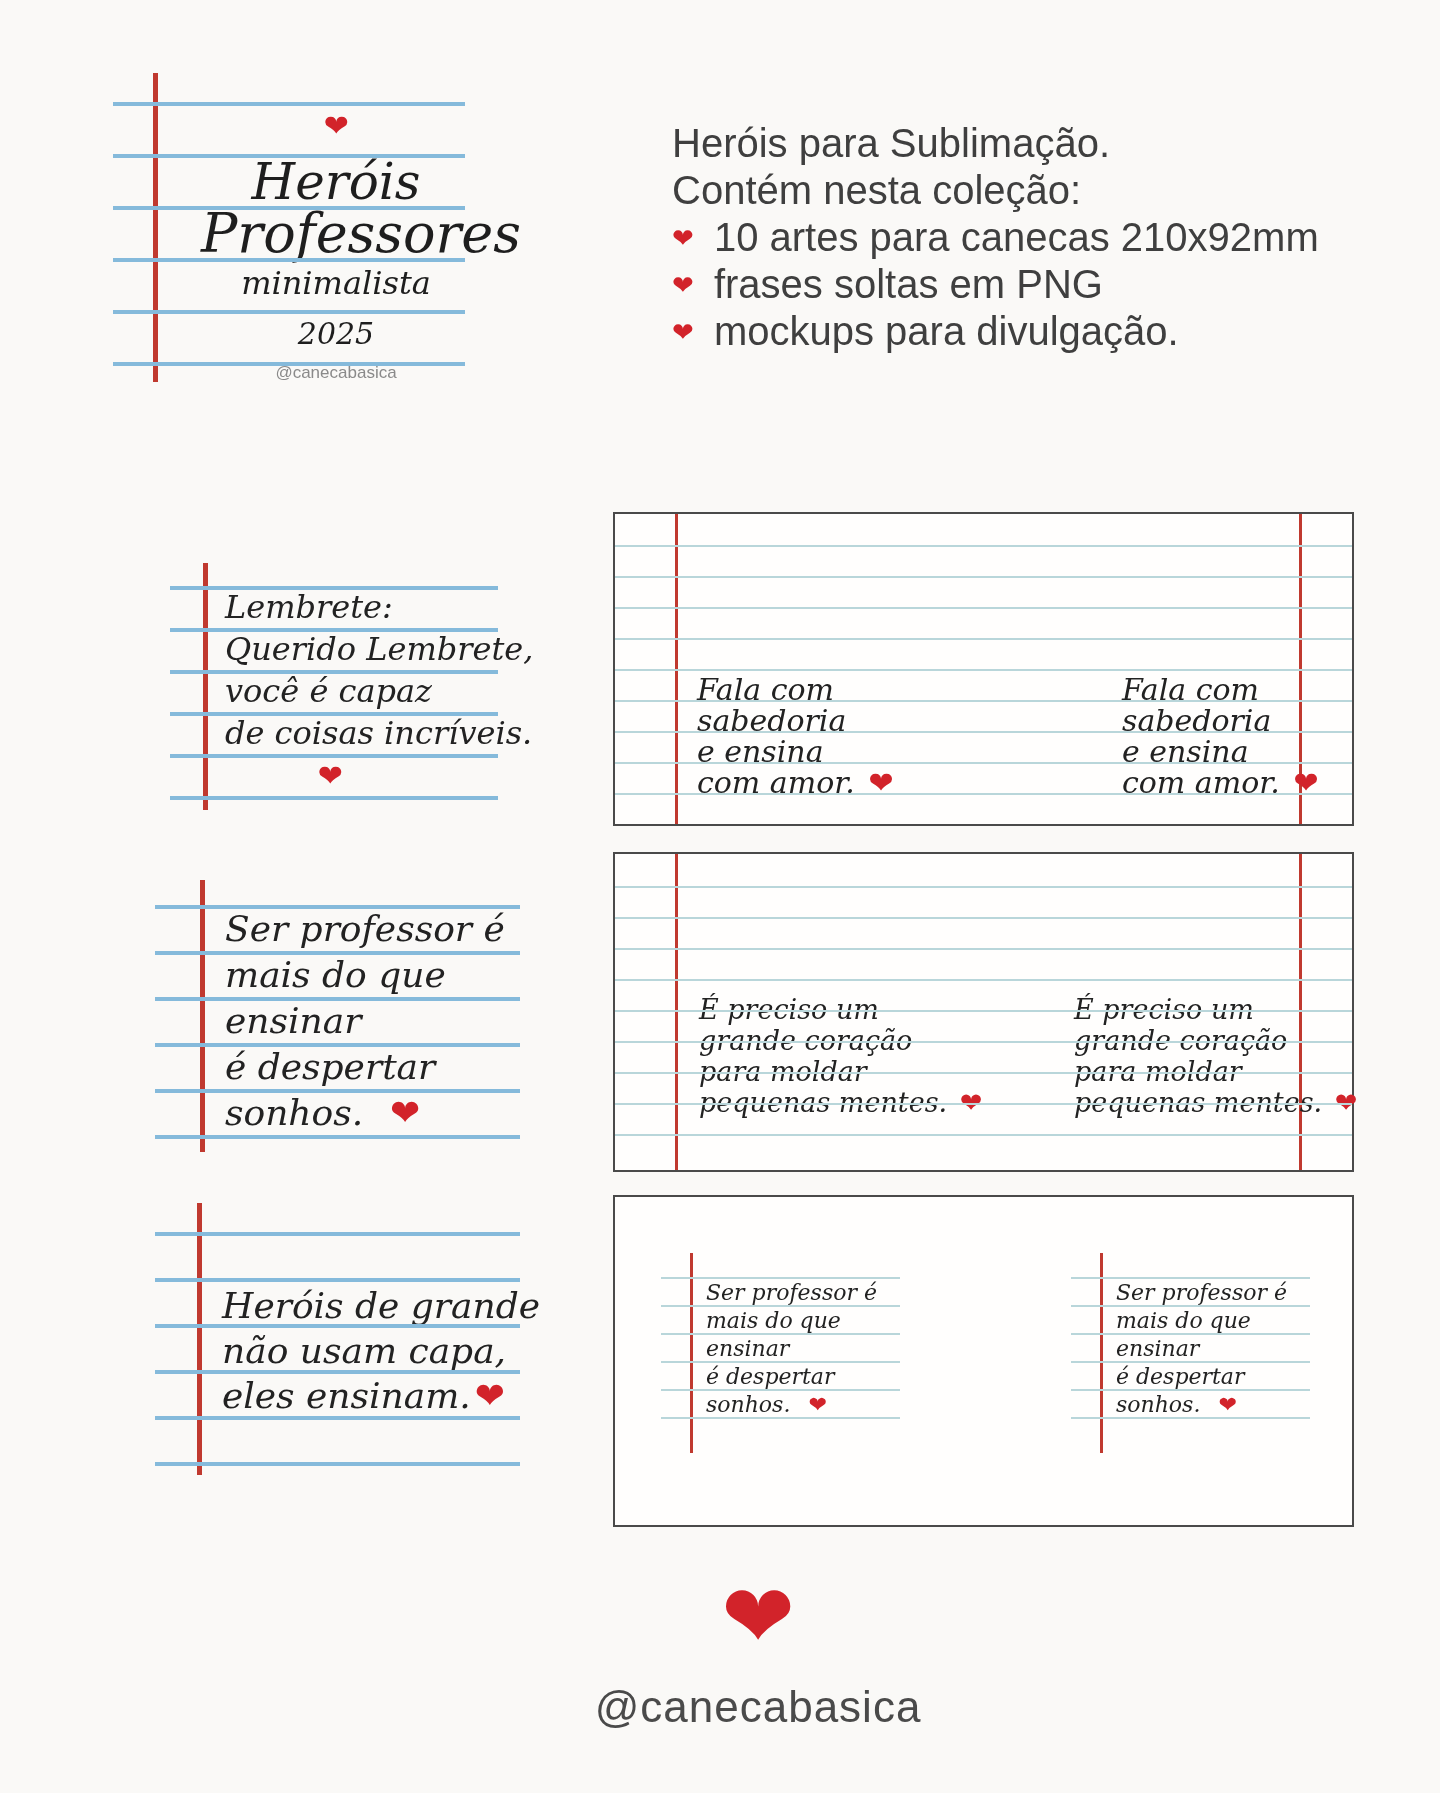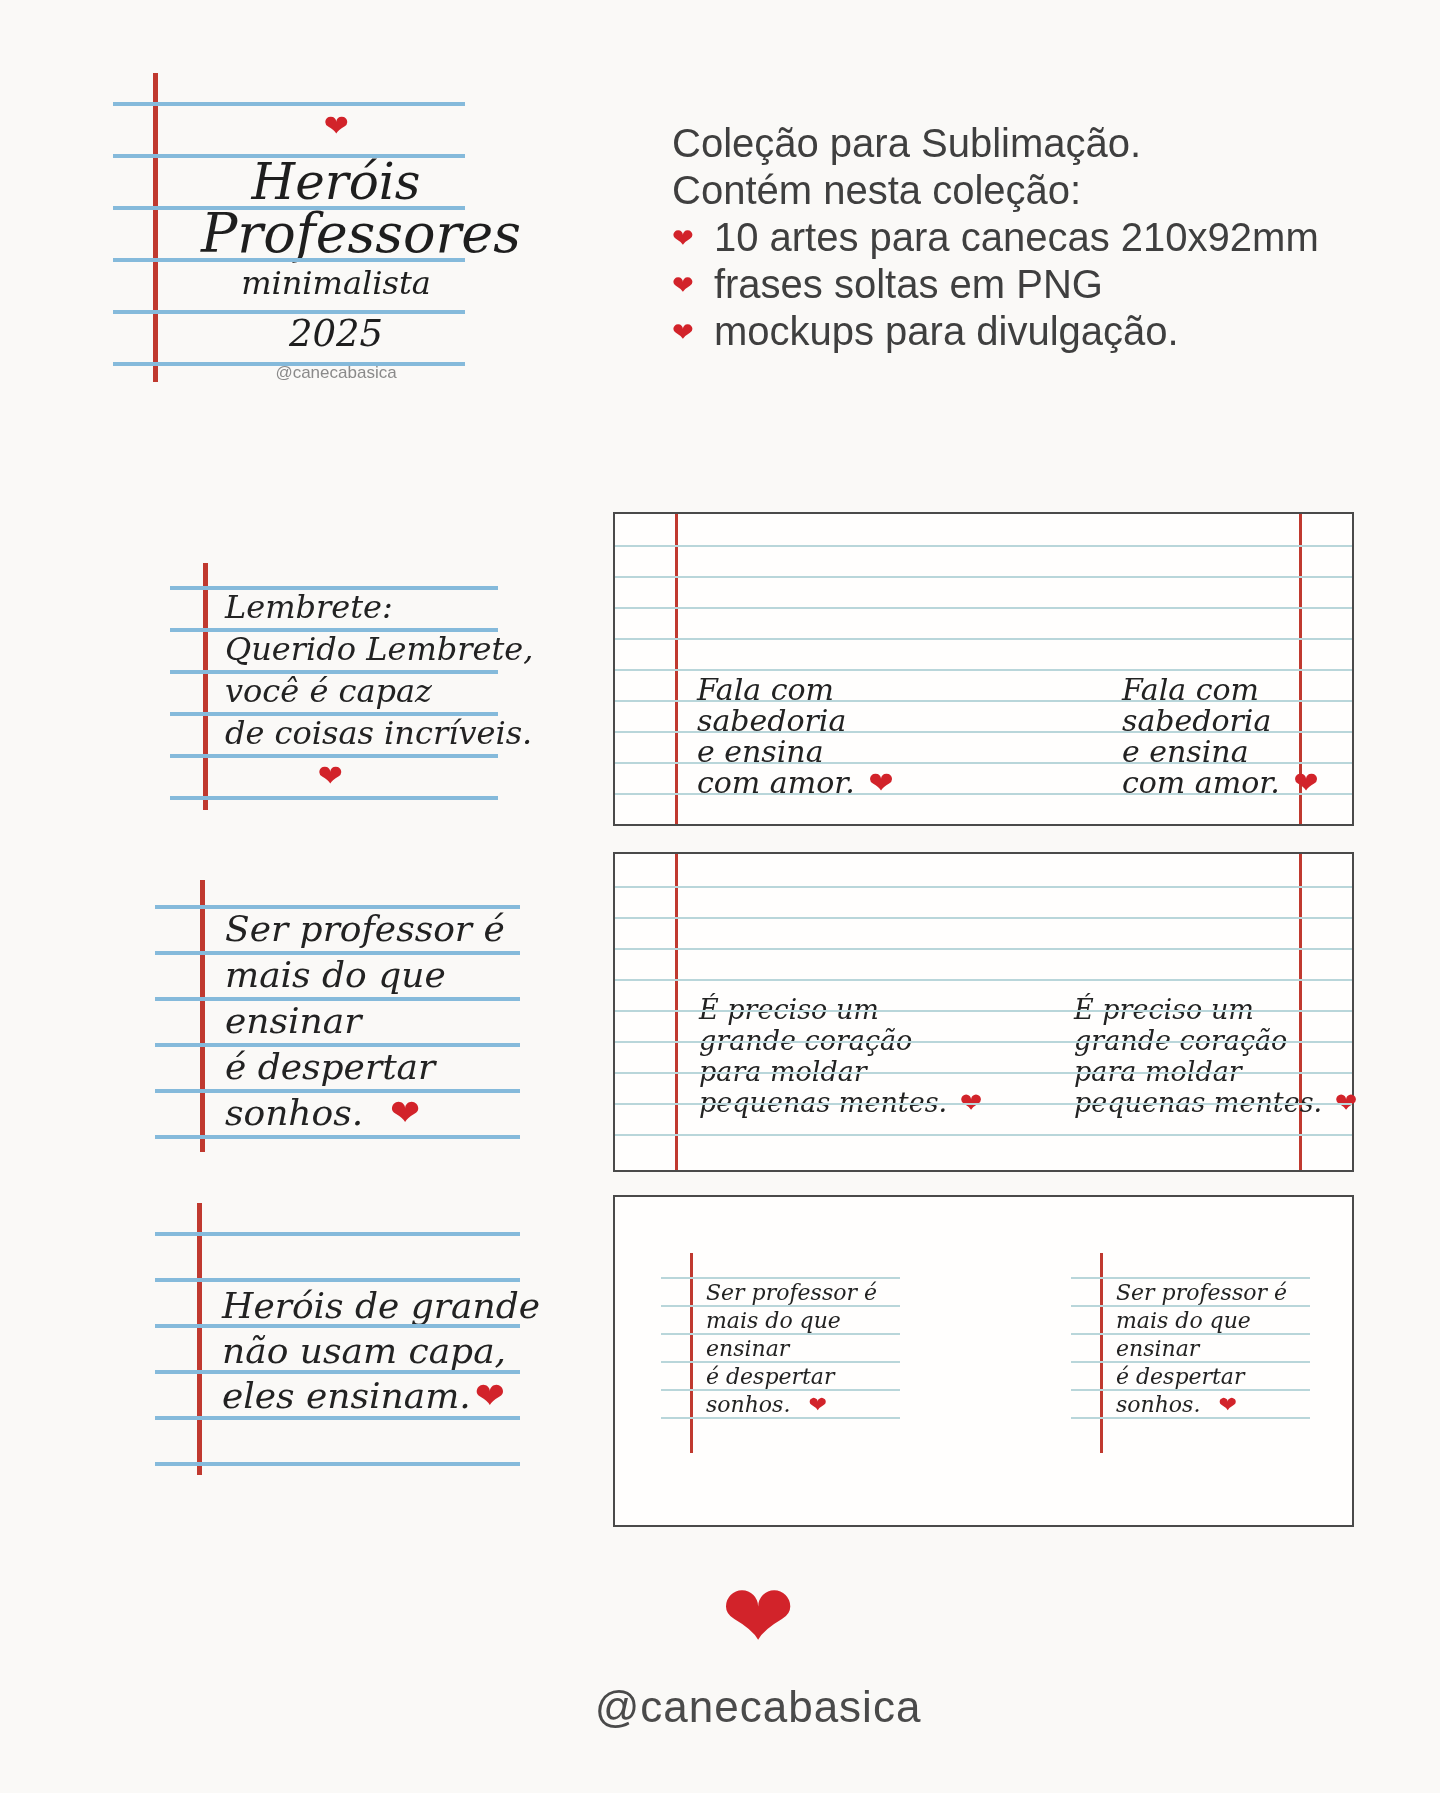--- a/index.html
+++ b/index.html
@@ -42,32 +42,32 @@
 </style>
 </head>
 <body>
 
 <div class="card" style="left:113px;top:85px;width:352px;height:300px;">
   <div class="redline" style="left:40px;top:-12px;height:309px;"></div>
   <div class="trow" style="top:40px;font-size:30px;font-style:normal;font-family:'DejaVu Sans',sans-serif;color:var(--heart-red);">❤</div>
   <div class="trow" style="top:97px;font-size:50px;">Heróis</div>
   <div class="trow" style="top:148px;font-size:54px;">Professores</div>
   <div class="trow" style="top:198px;font-size:32px;">minimalista</div>
-  <div class="trow" style="top:248px;font-size:37px;">2025</div>
+  <div class="trow" style="top:248px;font-size:30px;">2025</div>
   <div class="trow" style="top:288px;font-size:17px;color:#8a8a8a;font-style:normal;font-family:'Liberation Sans',sans-serif;">@canecabasica</div>
 <div class="rule" style="top: 17px;"></div>
     <div class="rule" style="top: 69px;"></div>
     <div class="rule" style="top: 121px;"></div>
     <div class="rule" style="top: 173px;"></div>
     <div class="rule" style="top: 225px;"></div>
     <div class="rule" style="top: 277px;"></div>
   </div>
 
 <div class="abs intro" style="left:672px;top:120px;width:720px;">
-    <div class="qrow">Coleção para Sublimação.</div>
+    <div class="qrow">Heróis para Sublimação.</div>
     <div class="qrow">Contém nesta coleção:</div>
     <div class="qrow"><span class="h">❤</span> 10 artes para canecas 210x92mm</div>
     <div class="qrow"><span class="h">❤</span> frases soltas em PNG</div>
     <div class="qrow"><span class="h">❤</span> mockups para divulgação.</div>
   </div>
 
 <div class="card" style="left:170px;top:563px;width:328px;height:247px;text-align:center;">
   <div class="redline" style="left:33px;top:0;height:247px;"></div>
   <div class="quote" style="left:55px;top:23px;font-size:32px;">
       <div class="qrow" style="height: 42px;">Lembrete:</div>

